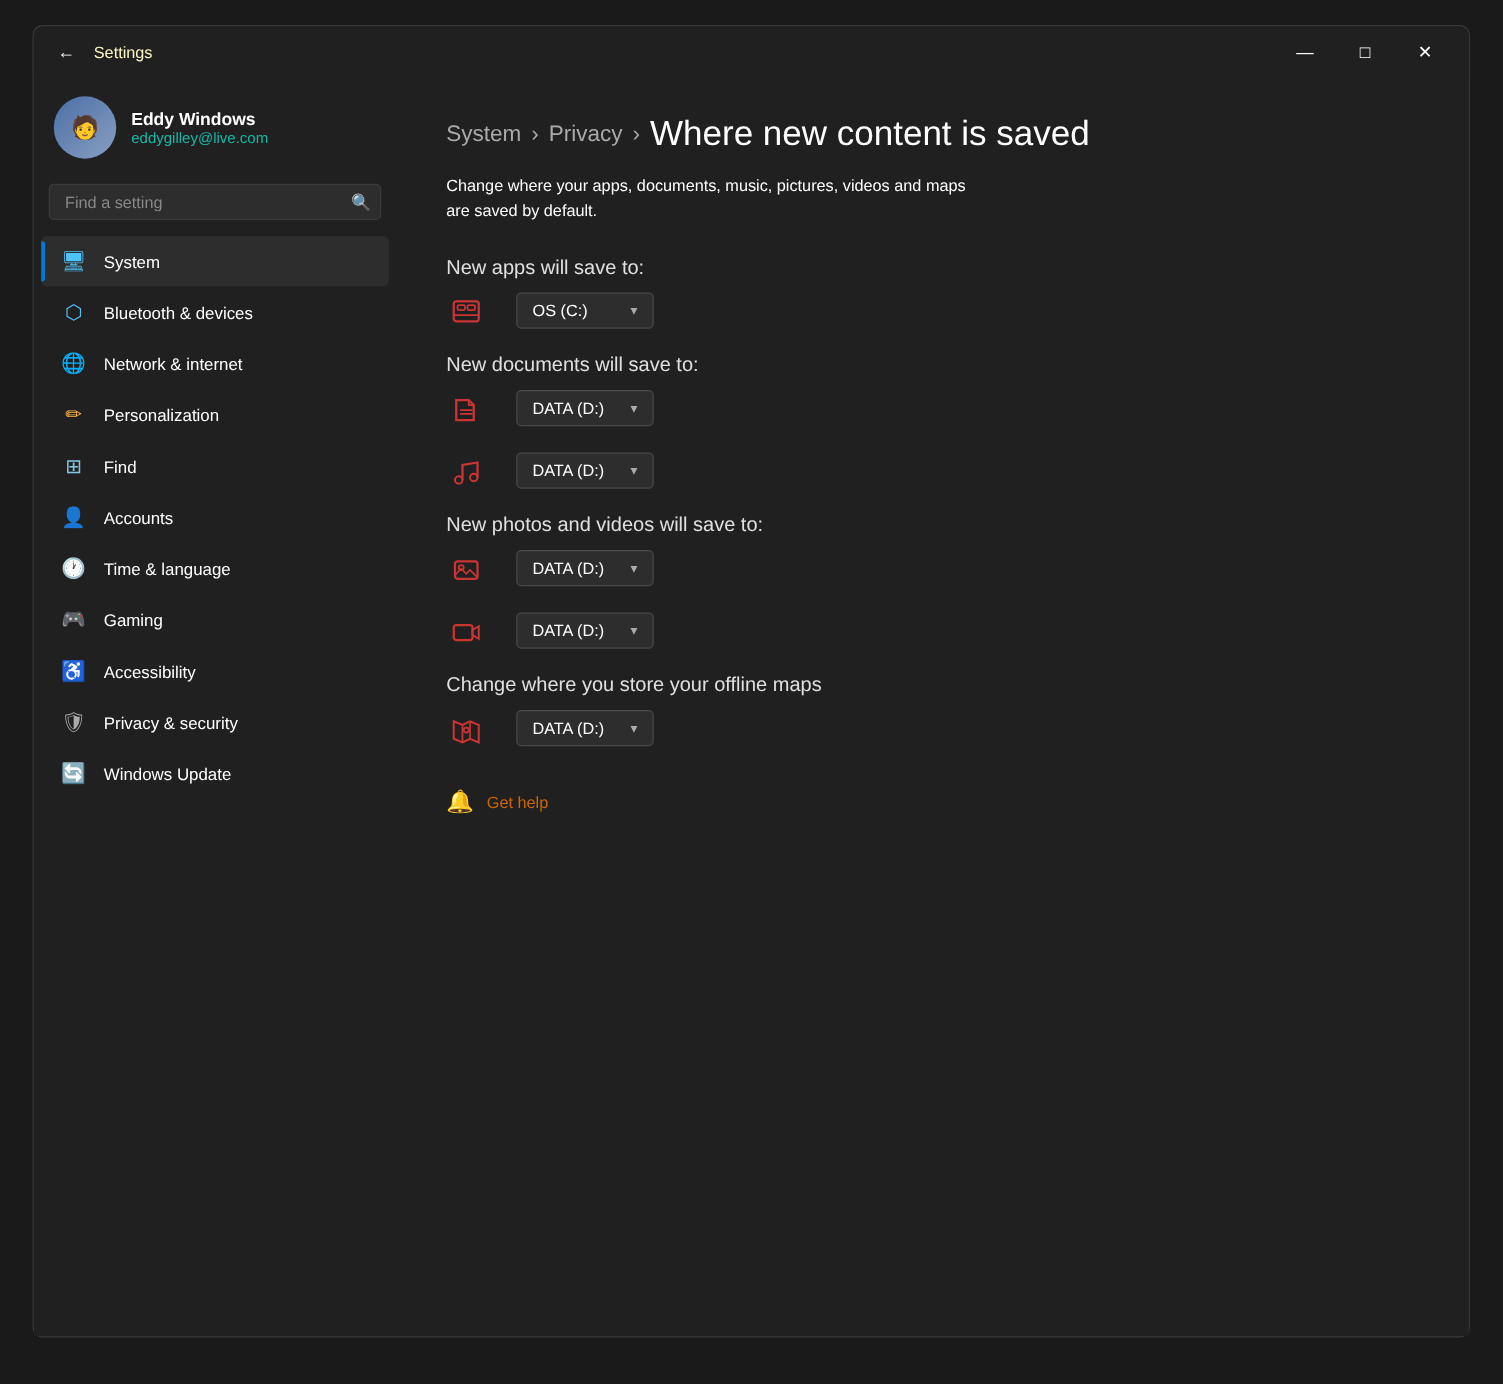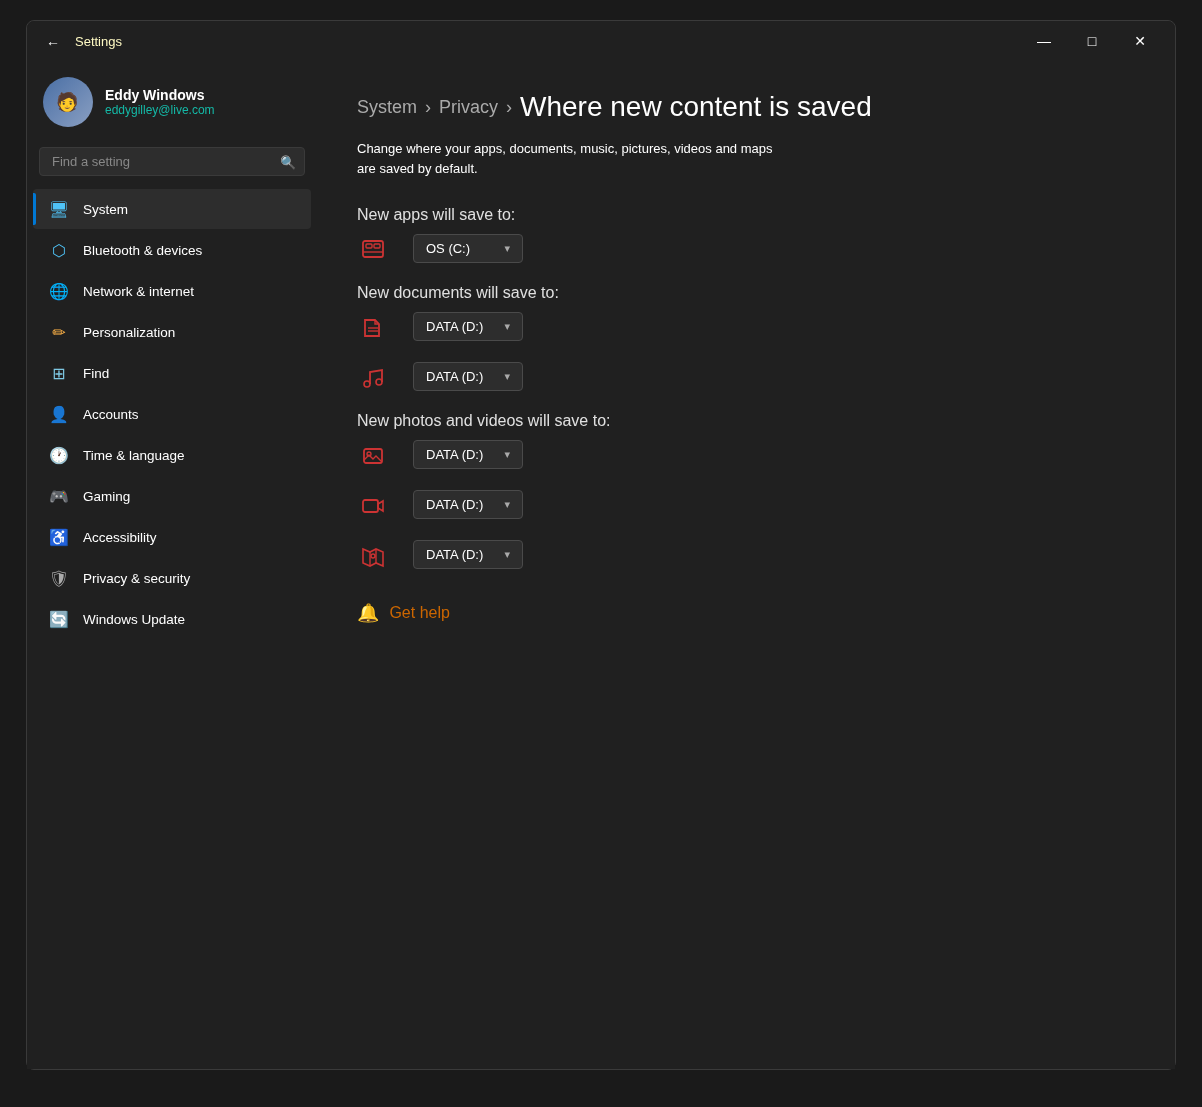--- a/index.html
+++ b/index.html
@@ -217,21 +217,21 @@
     }
     .dropdown-arrow { color: #aaaaaa; font-size: 11px; }
     .get-help {
       display: flex;
       align-items: center;
       gap: 10px;
       margin-top: 30px;
       cursor: pointer;
     }
     .get-help-icon { color: #888; font-size: 18px; }
-    .get-help-text { color: #cc6600; font-size: 16px; }
+    .get-help-text { color: #cc6600; font-size: 13px; }
 
     
     .icon-system { color: #4fc3f7; }
     .icon-bluetooth { color: #4fc3f7; }
     .icon-network { color: #4fc3f7; }
     .icon-personalization { color: #ffb347; }
     .icon-apps { color: #7ec8e3; }
     .icon-accounts { color: #a0c4ff; }
     .icon-time { color: #7986cb; }
     .icon-gaming { color: #aaaaaa; }
@@ -409,20 +409,21 @@
             </svg>
           </div>
           <button class="dropdown">
             <span>DATA (D:)</span>
             <span class="dropdown-arrow">▾</span>
           </button>
         </div>
       </div>
 
       <div class="setting-group">
+        <div class="setting-label">Change where you store your offline maps</div>
         <div class="setting-row">
           <div class="setting-icon">
             <svg width="24" height="24" viewBox="0 0 24 24" fill="none">
               <path d="M2 5l7 3 6-3 7 3v14l-7-3-6 3-7-3V5z" stroke="#cc3333" stroke-width="1.6" fill="none"></path>
               <line x1="9" y1="8" x2="9" y2="22" stroke="#cc3333" stroke-width="1.4"></line>
               <line x1="15" y1="5" x2="15" y2="19" stroke="#cc3333" stroke-width="1.4"></line>
               <circle cx="12" cy="12" r="2" stroke="#cc3333" stroke-width="1.4" fill="none"></circle>
             </svg>
           </div>
           <button class="dropdown">

